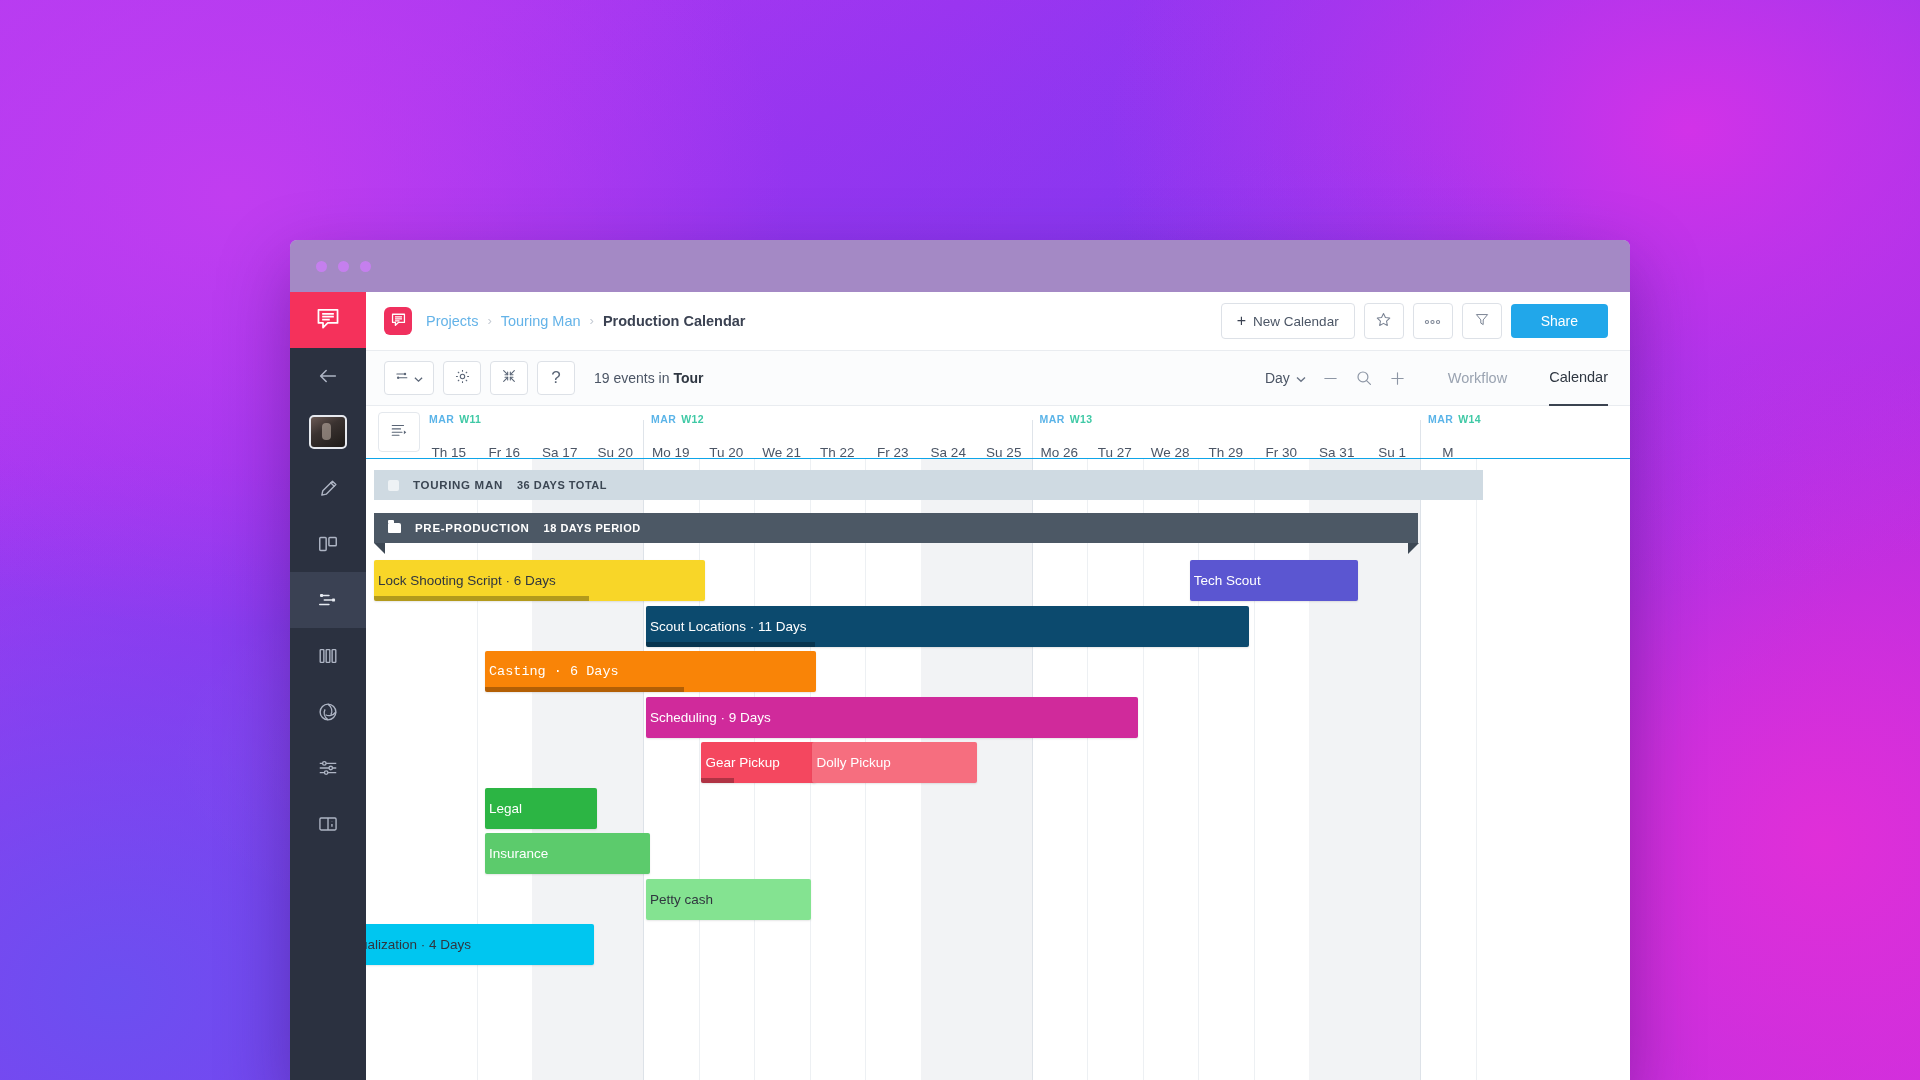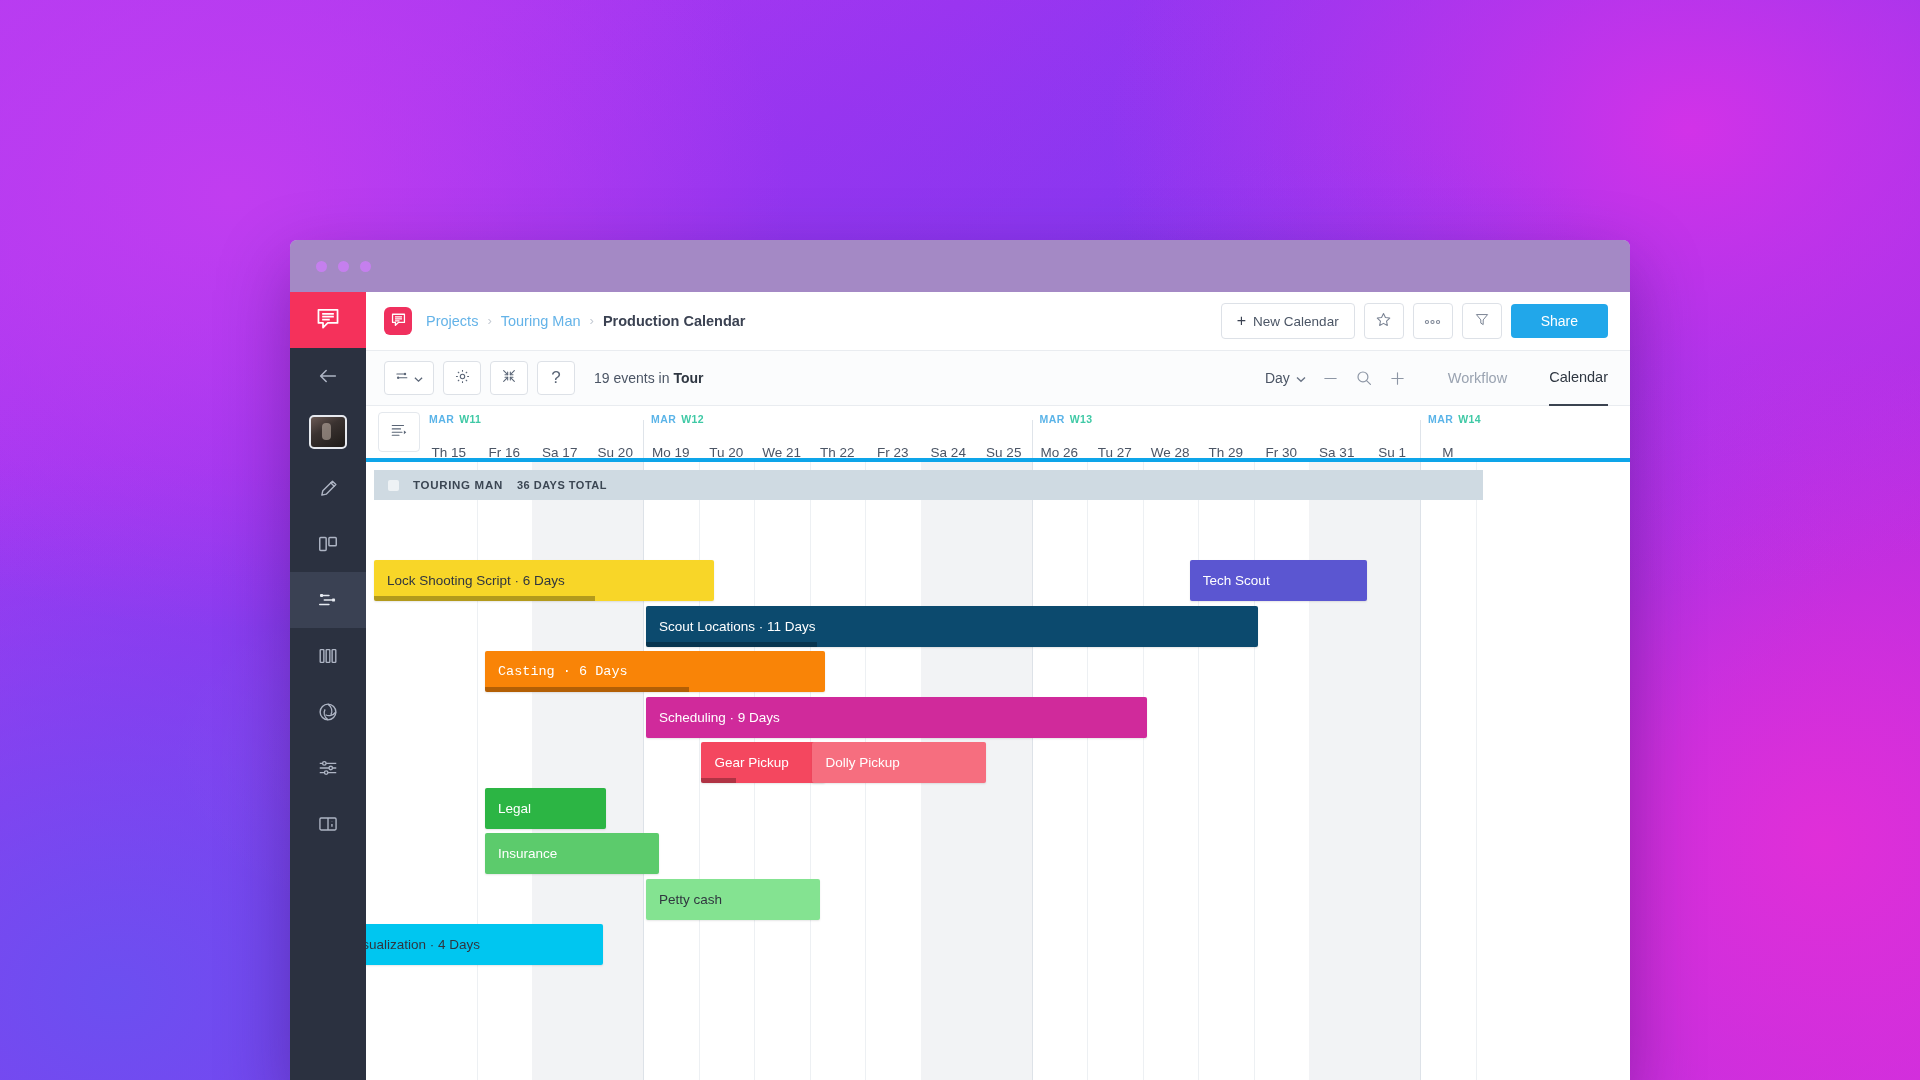--- a/index.html
+++ b/index.html
@@ -105,21 +105,21 @@
   #dayunit{display:flex;align-items:center;gap:6px;font-size:14px;color:#4b5565;}
   .ztool{color:#8d96a5;display:flex;align-items:center;}
   .viewtab{
     font-size:14.5px;color:#9aa3b1;margin-left:42px;height:54px;display:flex;align-items:center;
   }
   .viewtab.active{color:#2f3742;border-bottom:3px solid #3b4350;}
 
   
   #gantt{flex:1;position:relative;overflow:hidden;background:#fff;}
   #datehead{
-    height:52px;display:flex;border-bottom:4px solid #0ea5e9;background:#fff;position:relative;z-index:3;
+    height:52px;display:flex;border-bottom:1px solid #0ea5e9;background:#fff;position:relative;z-index:3;
   }
   #rowtoggle{
     position:absolute;left:12px;top:6px;width:40px;height:38px;background:#fff;
     border:1px solid #e4e8ed;border-radius:4px;display:flex;align-items:center;justify-content:center;
     color:#5a6576;z-index:4;
   }
   #weeks{display:flex;position:absolute;left:0;top:0;}
   .wk{
     position:absolute;top:7px;font-size:10.5px;font-weight:bold;letter-spacing:.4px;white-space:nowrap;
   }
@@ -142,21 +142,21 @@
   .grouprow .gmeta{font-size:11px;font-weight:bold;letter-spacing:.5px;}
   #g-top{background:#cfdae2;top:12px;}
   #g-top .gname,#g-top .gmeta{color:#3b4653;}
   #g-sub{background:#4c5865;top:55px;}
   #g-sub .gname,#g-sub .gmeta{color:#fff;}
   .gtail{position:absolute;right:-1px;bottom:-11px;border-left:11px solid #3d4854;border-bottom:11px solid transparent;}
   .gtail.l{left:0;right:auto;border-left:none;border-right:11px solid #3d4854;}
 
   .bar{
     position:absolute;height:41px;border-radius:2px;display:flex;align-items:center;
-    padding-left:13px;font-size:13.5px;color:#fff;overflow:hidden;
+    padding-left:4px;font-size:13.5px;color:#fff;overflow:hidden;
     box-shadow:0 1px 2px rgba(0,0,0,.10);
   }
   .bar.dark{color:#30363f;}
   .prog{position:absolute;left:0;bottom:0;height:5px;background:rgba(0,0,0,.28);}
 
   .chk{width:11px;height:11px;border-radius:2px;background:#eef2f5;display:inline-block;}
   .folder{width:13px;height:10px;background:#fff;border-radius:1px 2px 1px 1px;position:relative;display:inline-block;}
   .folder:before{content:"";position:absolute;left:0;top:-3px;width:6px;height:3px;background:#fff;border-radius:1px 1px 0 0;}
 </style>
 </head>
@@ -458,20 +458,27 @@
               <div class="wkline" style="left: 665.5px;"></div>
               <div class="wkline" style="left: 1054px;"></div>
             </div>
 
           <div class="grouprow" id="g-top" style="left: 8px; width: 1094.5px;">
             <span class="chk"></span>
             <span class="gname">TOURING MAN</span>
             <span class="gmeta">36 DAYS TOTAL</span>
           </div>
 
+          <div class="grouprow" id="g-sub" style="left: 8px; width: 1029.5px;">
+            <span class="folder"></span>
+            <span class="gname">PRE-PRODUCTION</span>
+            <span class="gmeta">18 DAYS PERIOD</span>
+            <span class="gtail l"></span>
+            <span class="gtail"></span>
+          </div>
 
           <div id="bars">
               <div class="bar dark" style="left: 8px; width: 327.45px; top: 102px; background: rgb(248, 214, 40);">
                 <span>Lock Shooting Script · 6 Days</span>
                 <span class="prog" style="width: 65%;"></span>
               </div>
               <div class="bar" style="left: 823.85px; width: 163.725px; top: 102px; background: rgb(91, 86, 209);">
                 <span>Tech Scout</span>
               </div>
               <div class="bar" style="left: 279.95px; width: 599.4px; top: 147.5px; background: #0c4a6e;">

